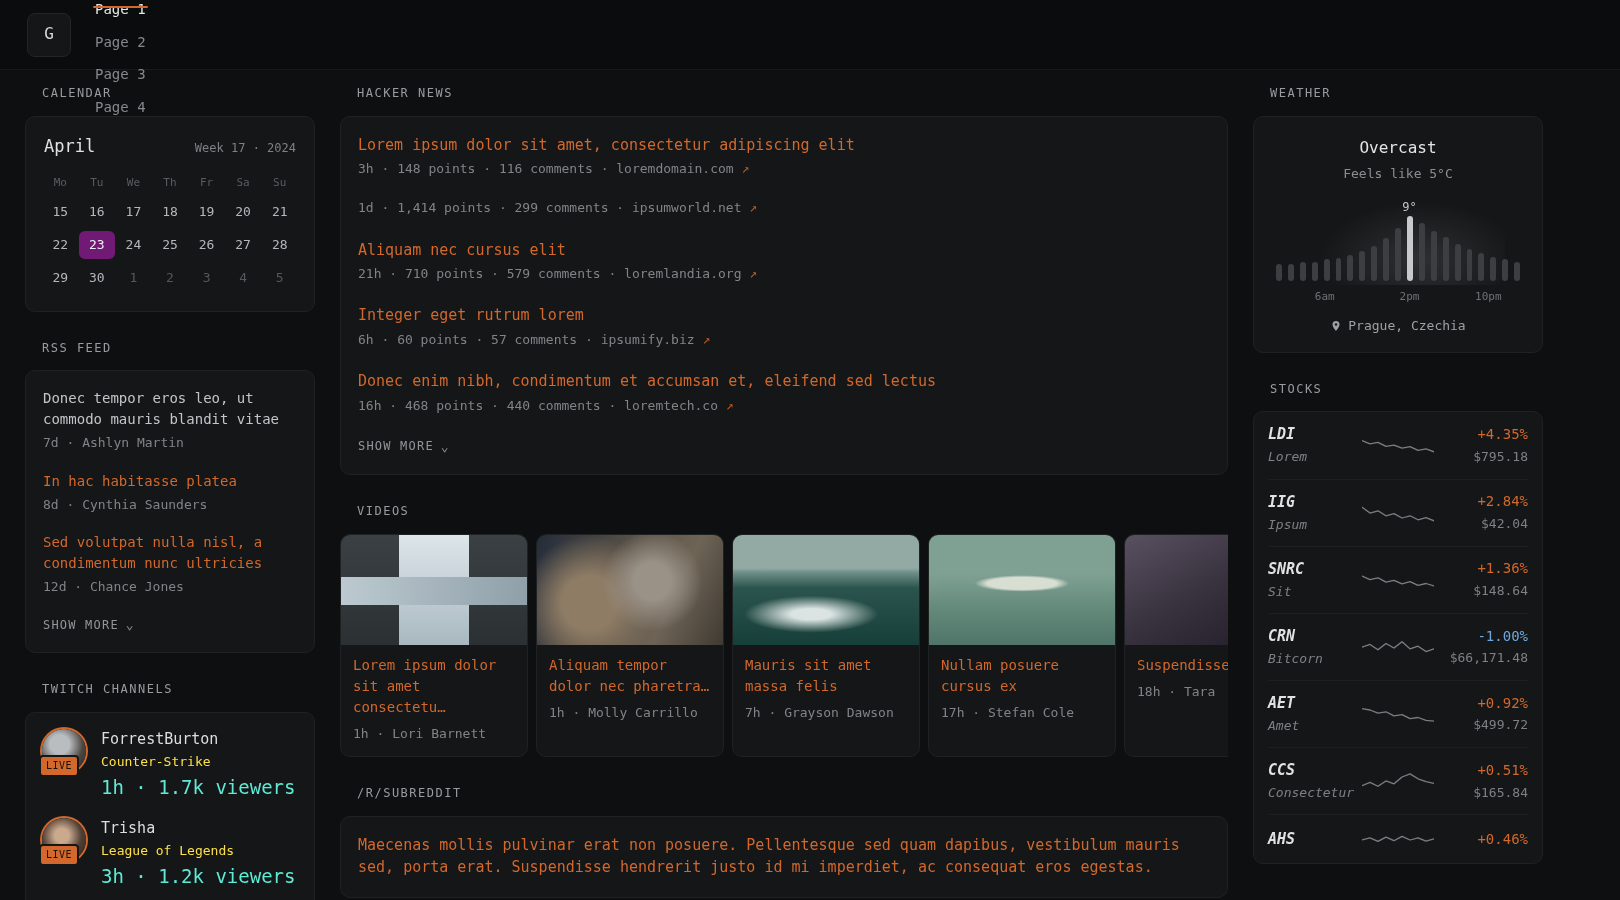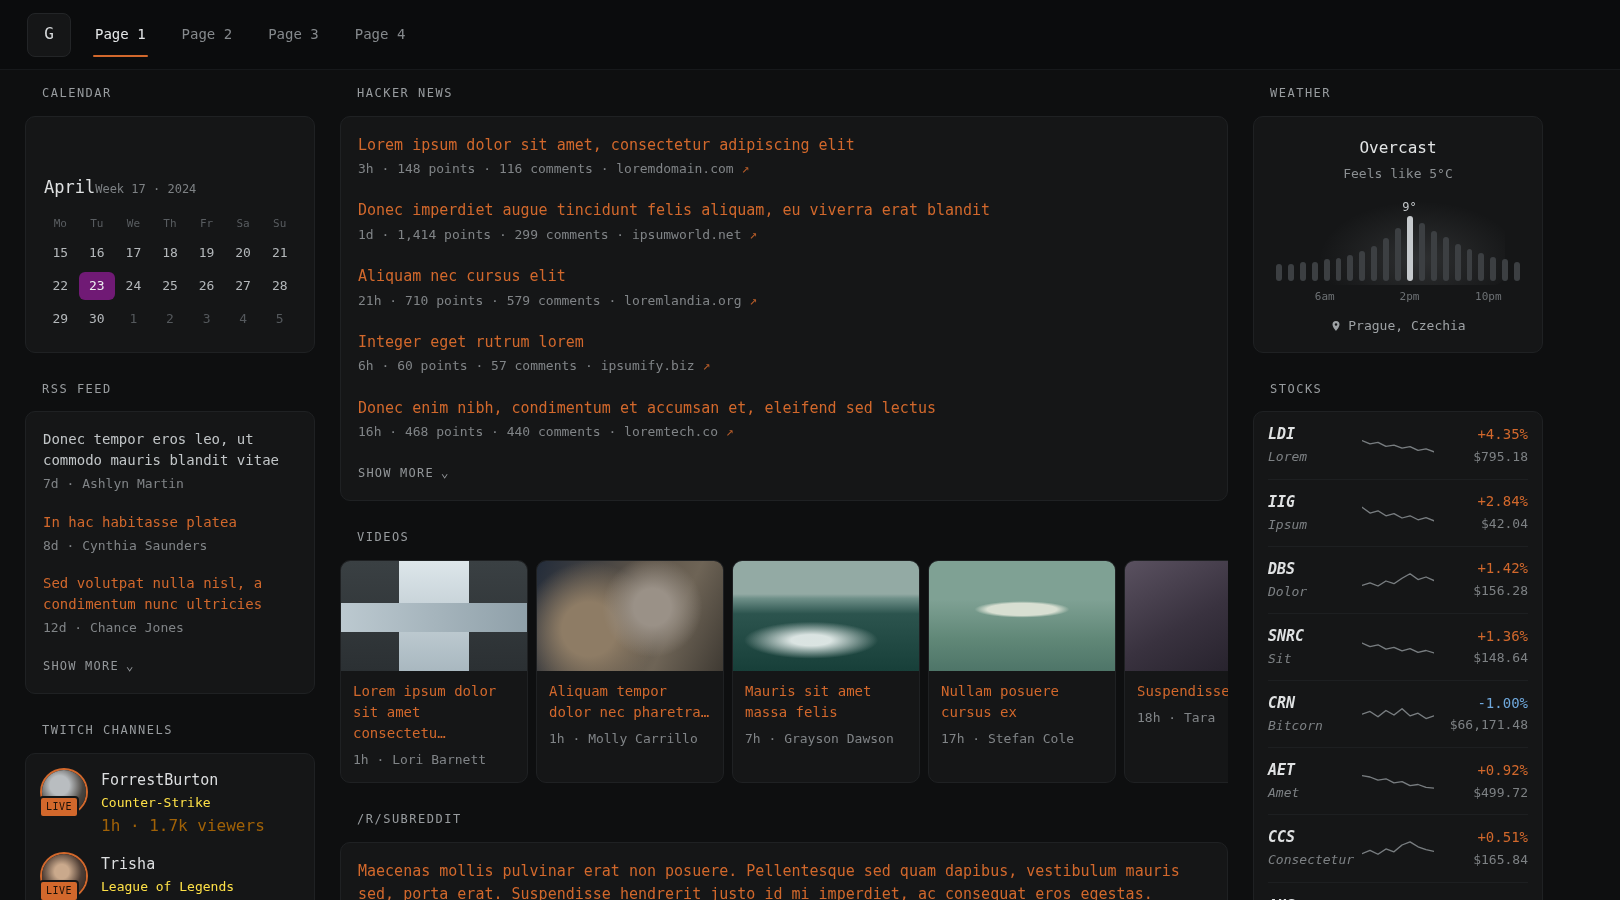--- a/index.html
+++ b/index.html
@@ -21,38 +21,38 @@
     font-size:14px;line-height:1.4;
   }
   button{font:inherit;background:none;border:none;color:inherit;cursor:pointer;}
 
   
   .topbar{height:70px;display:flex;align-items:stretch;gap:22px;padding:0 27px;
           background:#0b0c0d;border-bottom:1px solid #17191b;}
   .logo{align-self:center;width:44px;height:44px;border-radius:8px;background:var(--card);
         border:1px solid #232527;display:flex;align-items:center;justify-content:center;
         font-size:16px;color:#d7dadc;cursor:pointer;}
-  .tabs{display:flex;gap:32px;}
+  .tabs{display:flex;gap:13px;flex-direction:column;}
   .tab{position:relative;display:flex;align-items:center;color:#85898c;font-size:14px;padding:0 2px;}
   .tab.active{color:#e5e7e8;}
   .tab.active::after{content:"";position:absolute;left:0;right:0;bottom:12px;height:2px;
         background:var(--accent);border-radius:2px;}
 
   
   .layout{display:grid;grid-template-columns:290px minmax(0,1fr) 290px;gap:25px;
           padding:15px 77px 0 25px;align-items:start;}
   .col{min-width:0;}
   .widget{margin-bottom:28px;}
   .wtitle{font-size:12px;font-weight:normal;letter-spacing:1.5px;color:#989c9f;
           margin:0 0 14px;padding-left:17px;}
   .card{background:var(--card);border:1px solid var(--border);border-radius:10px;}
 
   
   .cal-card{padding:16px 16px 18px;}
-  .cal-head{display:flex;align-items:baseline;padding:2px 2px 12px;margin-top:41px;}
+  .cal-head{display:flex;justify-content:space-between;align-items:baseline;padding:2px 2px 12px;}
   .cal-month{font-size:17px;color:#dfe1e2;}
   .cal-week{font-size:12px;color:#7d8184;}
   .cal-grid{display:grid;grid-template-columns:repeat(7,1fr);row-gap:5px;text-align:center;}
   .cal-dow{margin-bottom:4px;}
   .dow{font-size:11px;color:#595d61;padding:4px 0;}
   .day{font-size:13px;color:#b4b8bb;padding:5px 0;border-radius:6px;}
   .day.dim{color:#54585c;}
   .day.today{background:#701a75;color:#eef0f1;}
 
   
@@ -100,21 +100,21 @@
   .avatar-wrap{position:relative;flex:0 0 46px;}
   .avatar{width:44px;height:44px;border-radius:50%;}
   .channel:nth-child(1) .avatar{background:radial-gradient(circle at 40% 35%,#b9bdc0 0 25%,#4a4540 60%,#26231f);box-shadow:0 0 0 2px var(--accent);}
   .channel:nth-child(2) .avatar{background:radial-gradient(circle at 45% 40%,#caa98c 0 20%,#4f3e35 55%,#221c18);box-shadow:0 0 0 2px var(--accent);}
   .channel:nth-child(3) .avatar{background:radial-gradient(circle at 45% 40%,#d9d2c6 0 30%,#8f887c 60%,#55504a);box-shadow:0 0 0 2px #3f4347;}
   .live-badge{position:absolute;left:-3px;bottom:-4px;background:var(--accent);color:#1c1209;
       font-size:10px;letter-spacing:.5px;padding:2px 5px;border-radius:4px;border:2px solid var(--card);}
   .live-badge:empty{display:none;}
   .channel-name{font-size:15px;color:#dcdee0;}
   .channel-category{font-size:13px;color:#fde047;margin-top:3px;}
-  .channel-meta{font-size:16px;color:#a16207;margin-top:3px;}
+  .channel-meta{font-size:19px;color:#5eead4;margin-top:3px;}
   .channel-category:empty,.channel-meta:empty{display:none;}
 
   
   .weather-card{padding:20px 16px 16px;text-align:center;}
   .weather-cond{font-size:16px;color:#e2e4e5;}
   .weather-feels{font-size:13px;color:#8b8f92;margin-top:6px;}
   .weather-chart{position:relative;margin:16px 6px 0;height:104px;}
   .weather-chart::before{content:"";position:absolute;left:16%;right:6%;top:0;bottom:18px;
       border-radius:12px;background:radial-gradient(ellipse at 55% 70%,rgba(222,227,230,.12),rgba(222,227,230,0) 68%);}
   .peak-label{position:absolute;left:54.7%;top:0;transform:translateX(-50%);
@@ -285,21 +285,20 @@
         <div>
 
         <article class="feed-item">
             <a class="feed-title">Lorem ipsum dolor sit amet, consectetur adipiscing elit</a>
             <div class="feed-meta">
               <span>3h · 148 points · 116 comments · loremdomain.com</span>
               <span class="ext">↗</span>
             </div>
           </article>
             <article class="feed-item">
-            <a class="feed-title">Donec imperdiet augue tincidunt felis aliquam, eu viverra erat blandit</a>
             <div class="feed-meta">
               <span>1d · 1,414 points · 299 comments · ipsumworld.net</span>
               <span class="ext">↗</span>
             </div>
           </article>
             <article class="feed-item">
             <a class="feed-title">Aliquam nec cursus elit</a>
             <div class="feed-meta">
               <span>21h · 710 points · 579 comments · loremlandia.org</span>
               <span class="ext">↗</span>
@@ -446,33 +445,20 @@
           <svg class="spark" viewBox="0 0 64 24" preserveAspectRatio="none">
             <polyline points="0.0,6.2 7.1,12.1 14.2,9.8 21.3,14.8 28.4,12.6 35.6,17.0 42.7,14.8 49.8,18.8 56.9,16.6 64.0,19.8"></polyline>
           </svg>
           <div class="stock-values">
             <div class="stock-change up">+2.84%</div>
             <div class="stock-price">$42.04</div>
           </div>
         </div>
           <div class="stock-row">
           <div class="stock-id">
-            <div class="stock-ticker">DBS</div>
-            <div class="stock-name">Dolor</div>
-          </div>
-          <svg class="spark" viewBox="0 0 64 24" preserveAspectRatio="none">
-            <polyline points="0.0,17.5 7.1,14.8 14.2,18.0 21.3,13.0 28.4,15.7 35.6,10.3 42.7,5.8 49.8,11.6 56.9,9.0 64.0,12.6"></polyline>
-          </svg>
-          <div class="stock-values">
-            <div class="stock-change up">+1.42%</div>
-            <div class="stock-price">$156.28</div>
-          </div>
-        </div>
-          <div class="stock-row">
-          <div class="stock-id">
             <div class="stock-ticker">SNRC</div>
             <div class="stock-name">Sit</div>
           </div>
           <svg class="spark" viewBox="0 0 64 24" preserveAspectRatio="none">
             <polyline points="0.0,8.0 7.1,11.6 14.2,9.8 21.3,14.1 28.4,12.3 35.6,15.9 42.7,13.7 49.8,17.3 56.9,15.5 64.0,18.0"></polyline>
           </svg>
           <div class="stock-values">
             <div class="stock-change up">+1.36%</div>
             <div class="stock-price">$148.64</div>
           </div>

